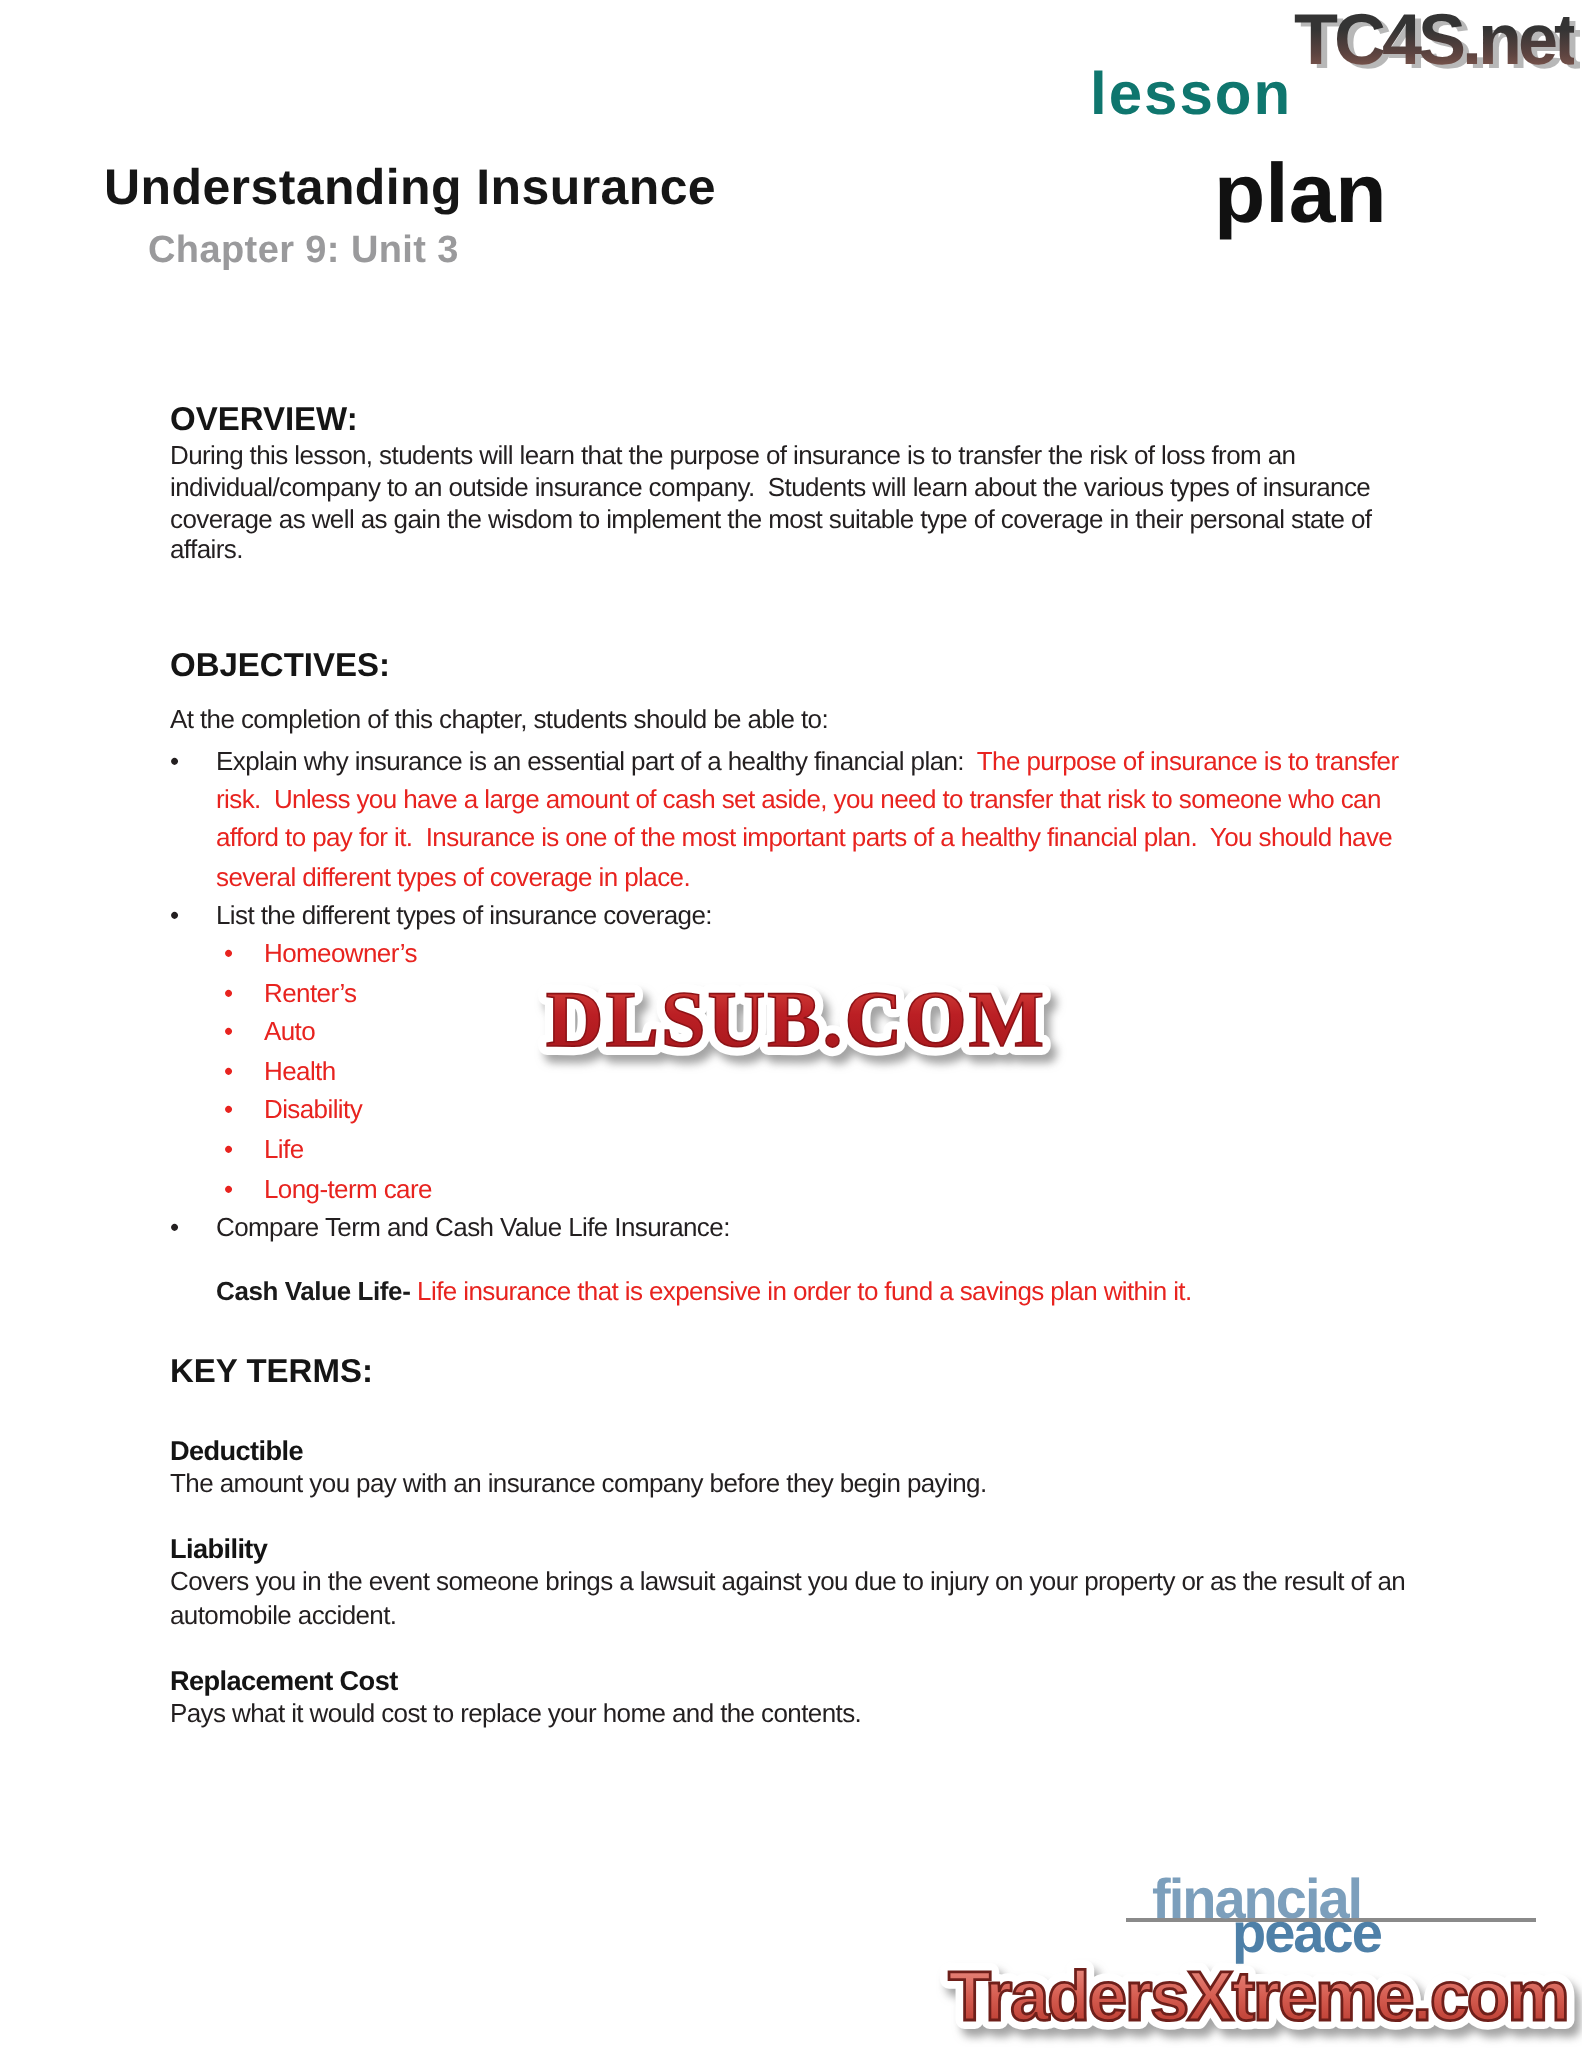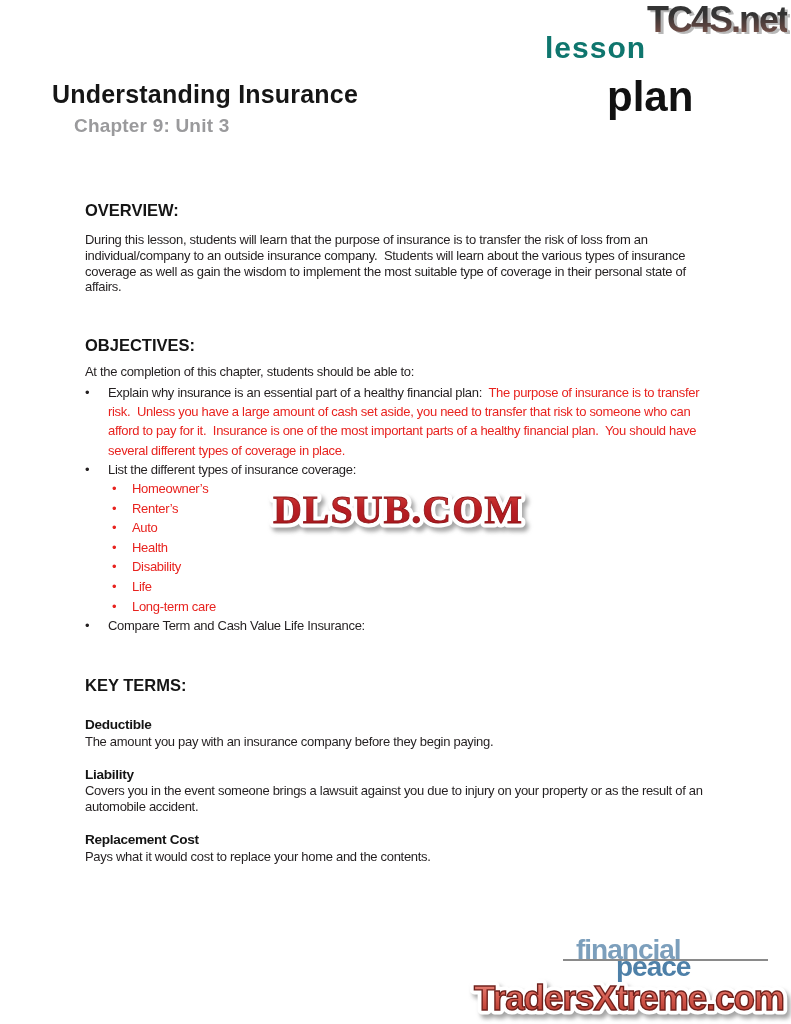--- a/index.html
+++ b/index.html
@@ -40,22 +40,22 @@
   .doc-subtitle { font-size: 19px; font-weight: bold; color: #9a9a9c; margin: 6px 0 0 22px; letter-spacing: 0.2px; }
 
   
   .content {
     position: absolute; left: 85px; top: 200px; width: 628px;
     font-size: 13px; letter-spacing: -0.3px; line-height: 15.8px;
   }
   .pre { white-space: pre-wrap; }
   h2.sec { font-size: 16.5px; font-weight: bold; color: #151515; line-height: 20px; letter-spacing: 0; }
   .sec-objectives { margin-top: 40px; }
-  .sec-keyterms  { margin-top: 40px; }
-  p.body { margin-top: 12px; }
+  .sec-keyterms  { margin-top: 20px; }
+  p.body { }
   p.intro { margin-top: 9px; }
   .red { color: #e8231f; }
 
   ul.obj { list-style: none; margin-top: 3px; line-height: 19.2px; }
   .li { display: flex; }
   .li .marker { width: 23px; flex: 0 0 23px; color: #231f20; }
   .li .txt { flex: 1; }
   ul.sub { list-style: none; line-height: 19.6px; }
   ul.sub .li .marker { width: 20px; flex: 0 0 20px; margin-left: 27px; color: #e8231f; }
   ul.sub .li .txt { color: #e8231f; }
@@ -145,20 +145,21 @@
             </li>
         </ul>
       </li>
       <li class="li">
         <span class="marker">•</span>
         <div class="txt">Compare Term and Cash Value Life Insurance:</div>
       </li>
     </ul>
 
 
+    <p class="def-para cash-para pre"><b>Cash Value Life-</b><span class="red"> Life insurance that is expensive in order to fund a savings plan within it.</span></p>
 
     <h2 class="sec sec-keyterms">KEY TERMS:</h2>
 
     <div class="term-group">
       <div class="term-name">Deductible</div>
       <div class="term-def">The amount you pay with an insurance company before they begin paying.</div>
     </div>
     <div class="term-group">
       <div class="term-name">Liability</div>
       <div class="term-def">Covers you in the event someone brings a lawsuit against you due to injury on your property or as the result of an automobile accident.</div>

